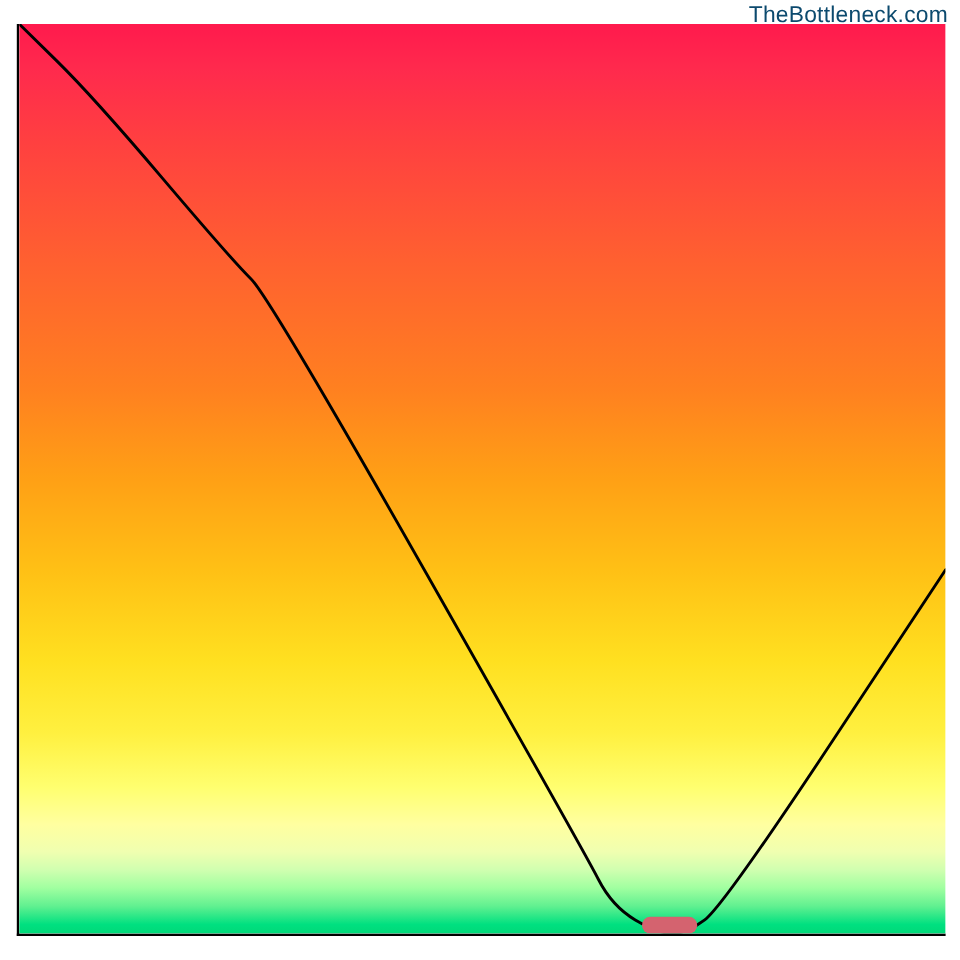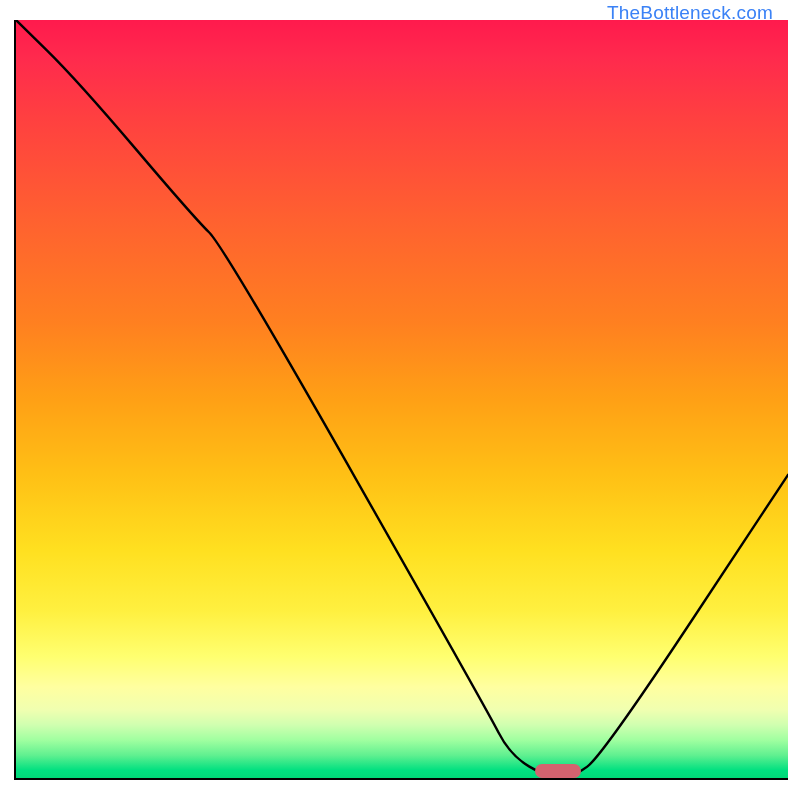--- a/index.html
+++ b/index.html
@@ -49,23 +49,23 @@
     position: absolute;
     top: 0;
     left: 0;
     width: 100%;
     height: 100%;
     pointer-events: none;
   }
   .watermark {
     position: absolute;
     top: 2px;
-    right: 27px;
+    right: 10px;
     font-size: 19px;
-    color: #3b82f6;
+    color: #0c4a6e;
     letter-spacing: 0.2px;
   }
   .marker {
     position: absolute;
     bottom: 0;
     width: 46px;
     height: 14px;
     border-radius: 7px;
     background: #d4636f;
   }

